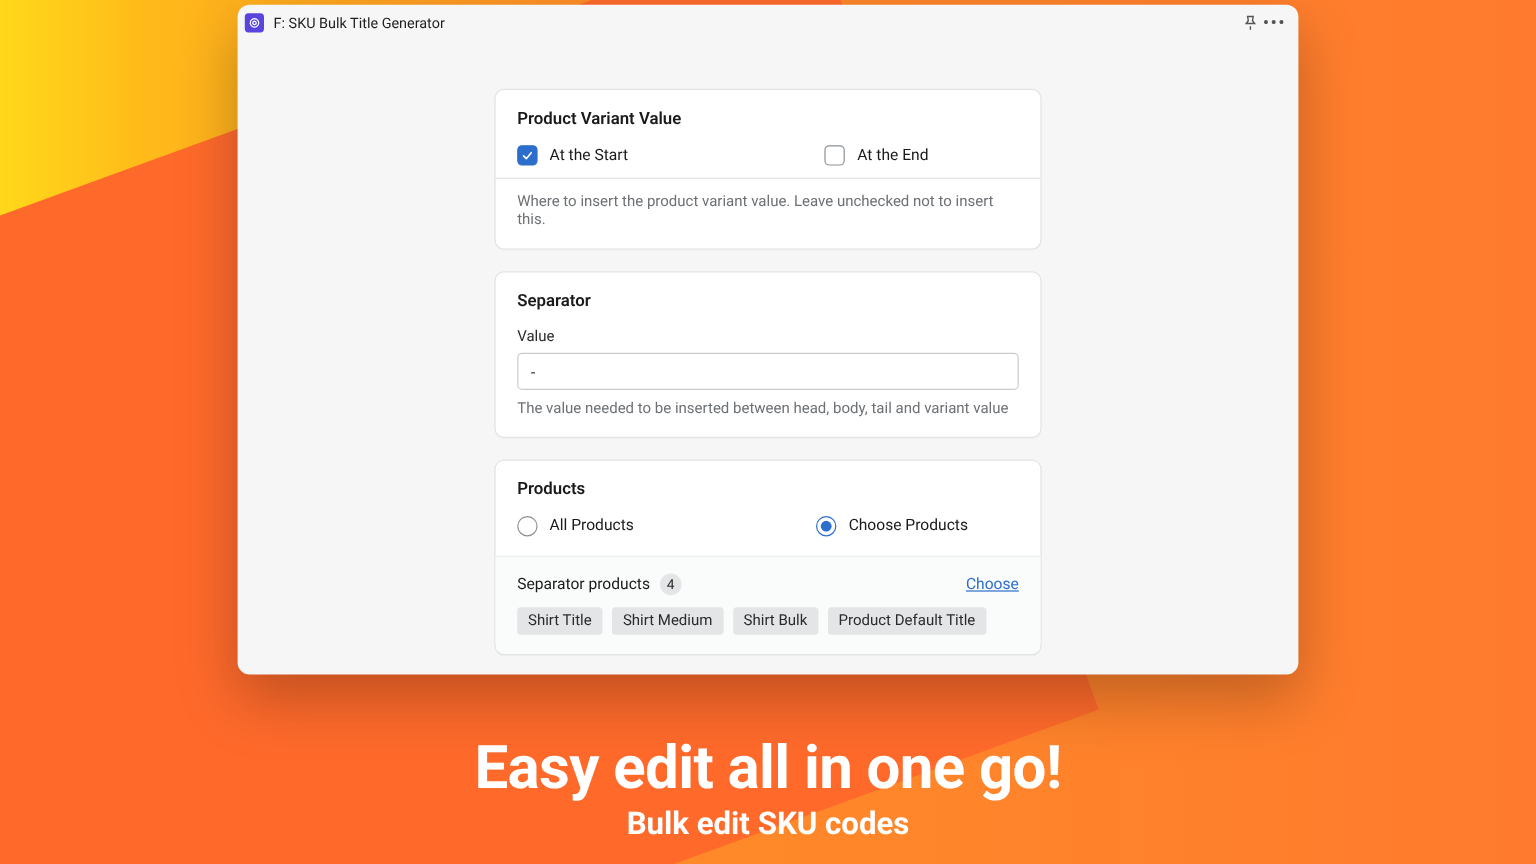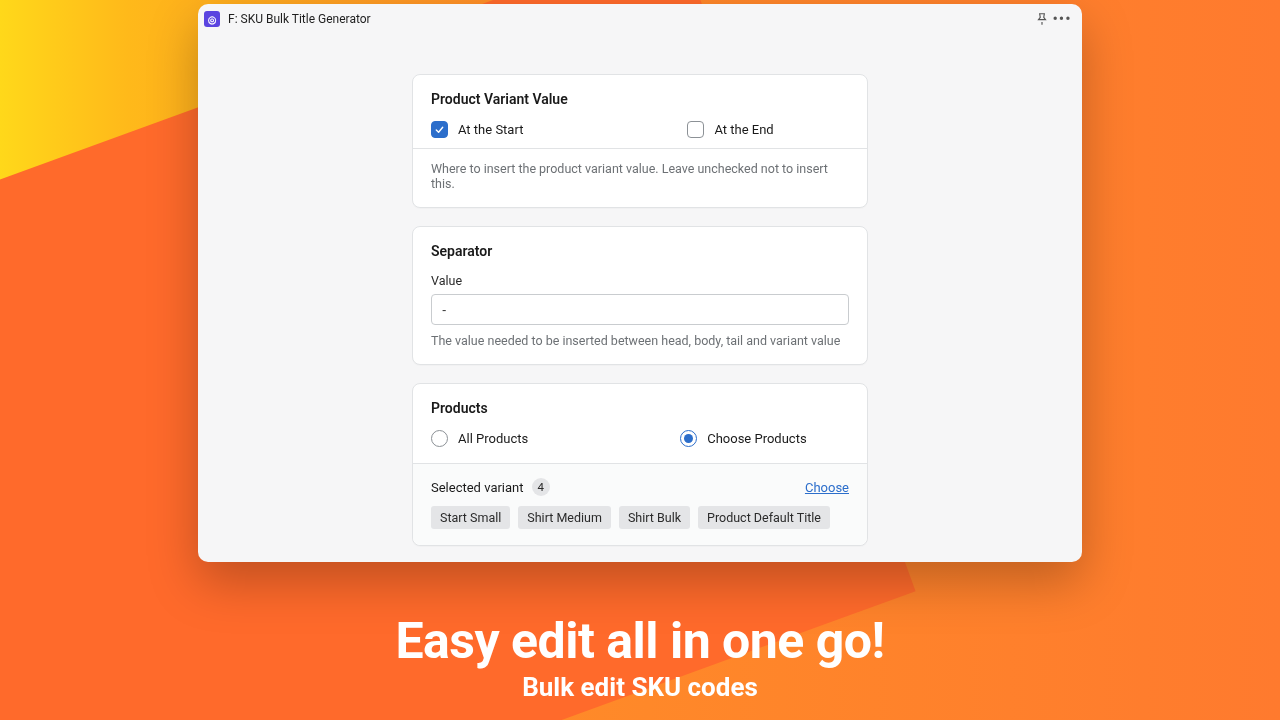--- a/index.html
+++ b/index.html
@@ -168,27 +168,27 @@
             <div class="rad-outer sel">
                 <div class="rad-inner"></div>
               </div>
             <span class="chk-label">Choose Products</span>
           </div>
         </div>
 
         <div class="subcard">
           <div class="sub-head">
             <div class="sub-left">
-              <span class="sub-title">Selected variant</span>
+              <span class="sub-title">Separator products</span>
               <span class="count-badge">4</span>
             </div>
             <span class="choose-link">Choose</span>
           </div>
           <div class="chips">
-            <span class="chip">Start Small</span>
+            <span class="chip">Shirt Title</span>
             <span class="chip">Shirt Medium</span>
             <span class="chip">Shirt Bulk</span>
             <span class="chip">Product Default Title</span>
           </div>
         </div>
       </div>
 
     </div>
   </div>
 

